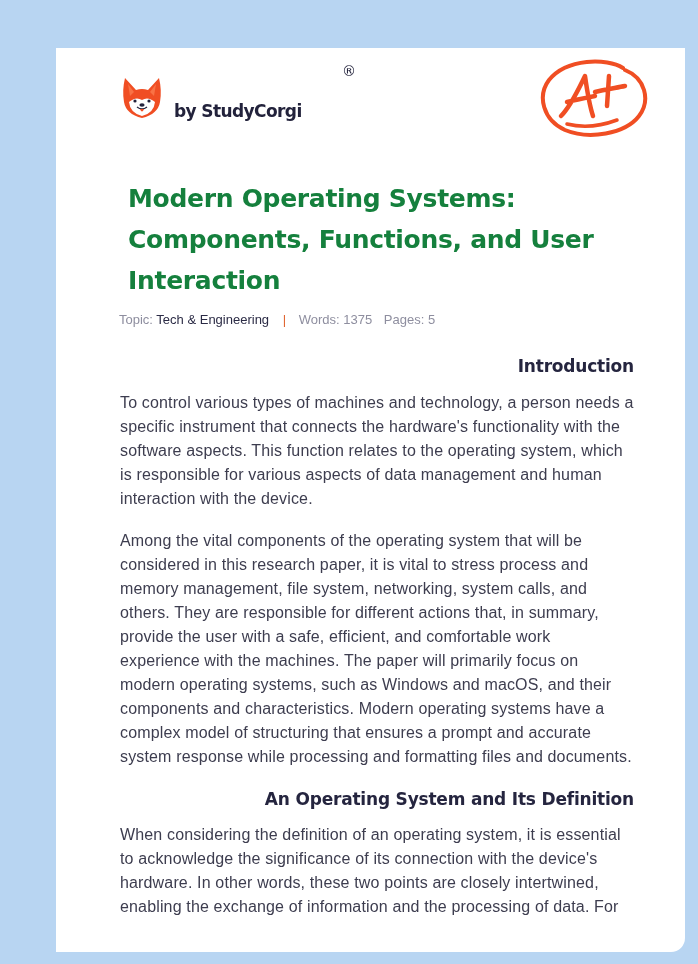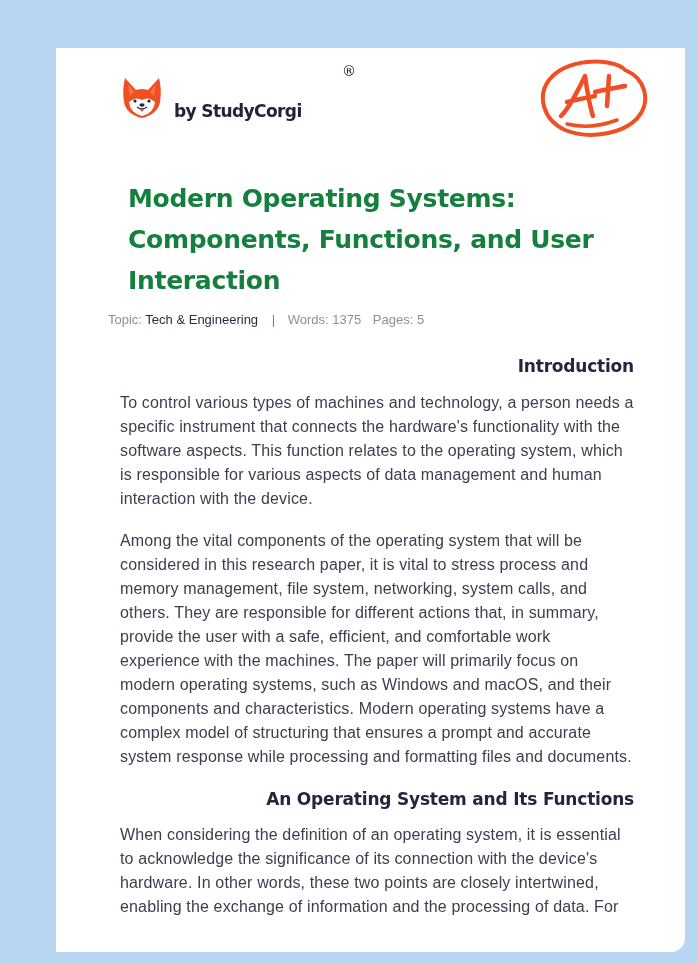--- a/index.html
+++ b/index.html
@@ -36,21 +36,21 @@
       width: 112px; height: 84px;
     }
     .title {
       position: absolute; left: 72px; top: 130px; width: 520px;
       margin: 0;
       font-family: "DejaVu Sans", sans-serif;
       font-weight: bold; font-size: 25px; line-height: 41px;
       color: #15803d; letter-spacing: -0.3px;
     }
     .meta {
-      position: absolute; left: 52px; top: 264px;
+      position: absolute; left: 63px; top: 264px;
       font-size: 13px; color: #8e8e9f;
       white-space: nowrap;
     }
     .meta .topic-val { color: #2b2b45; }
     .meta .sep { color: #e0632f; margin: 0 9px 0 10px; }
     .meta .pages { margin-left: 8px; }
     .content {
       position: absolute; left: 64px; top: 306px; width: 514px;
     }
     h2 {
@@ -104,16 +104,16 @@
     <span class="topic-val">Tech &amp; Engineering</span>
     <span class="sep">|</span>
     <span>Words: 1375</span>
     <span class="pages">Pages: 5</span>
   </div>
 
   <div class="content">
     <h2 class="h-intro">Introduction</h2>
     <p class="p1">To control various types of machines and technology, a person needs a specific instrument that connects the hardware's functionality with the software aspects. This function relates to the operating system, which is responsible for various aspects of data management and human interaction with the device.</p>
     <p class="p2">Among the vital components of the operating system that will be considered in this research paper, it is vital to stress process and memory management, file system, networking, system calls, and others. They are responsible for different actions that, in summary, provide the user with a safe, efficient, and comfortable work experience with the machines. The paper will primarily focus on modern operating systems, such as Windows and macOS, and their components and characteristics. Modern operating systems have a complex model of structuring that ensures a prompt and accurate system response while processing and formatting files and documents.</p>
-    <h2 class="h-def">An Operating System and Its Functions</h2>
+    <h2 class="h-def">An Operating System and Its Definition</h2>
     <p>When considering the definition of an operating system, it is essential to acknowledge the significance of its connection with the device's hardware. In other words, these two points are closely intertwined, enabling the exchange of information and the processing of data. For</p>
   </div>
 </div>
 
 </body></html>

